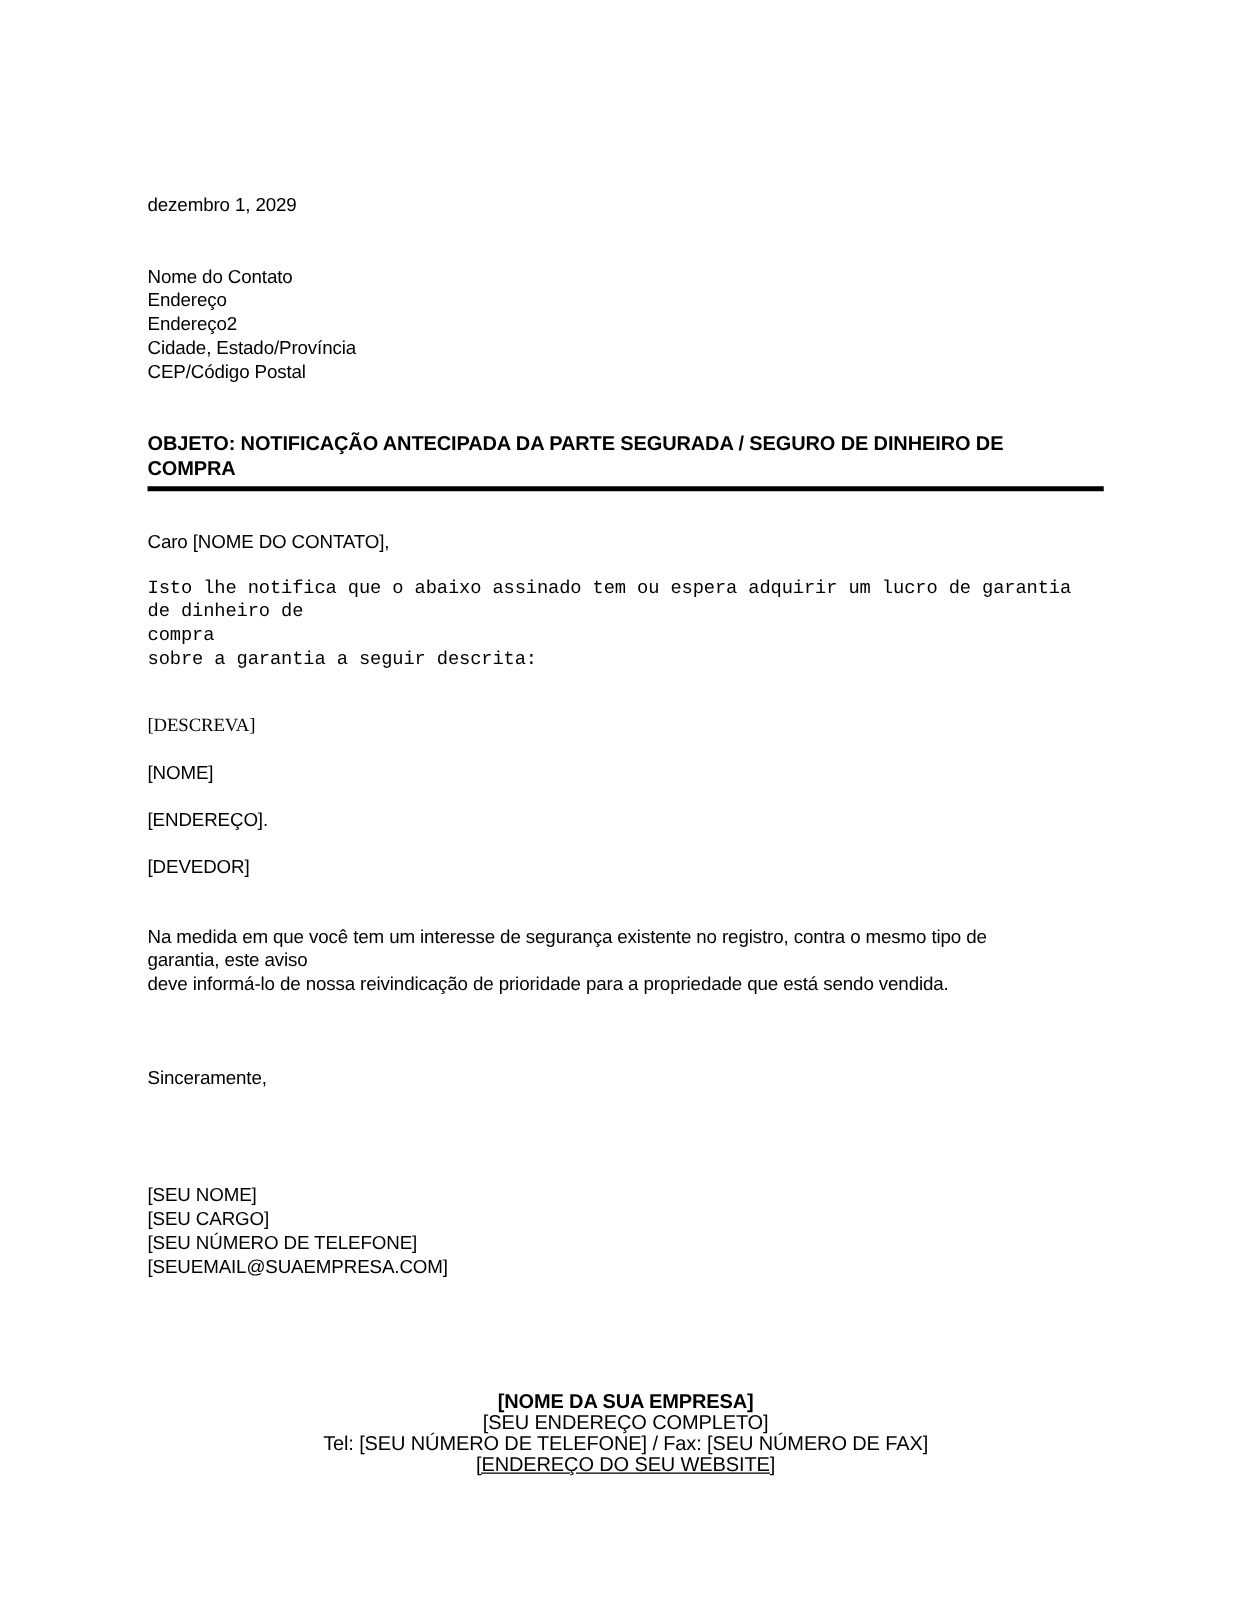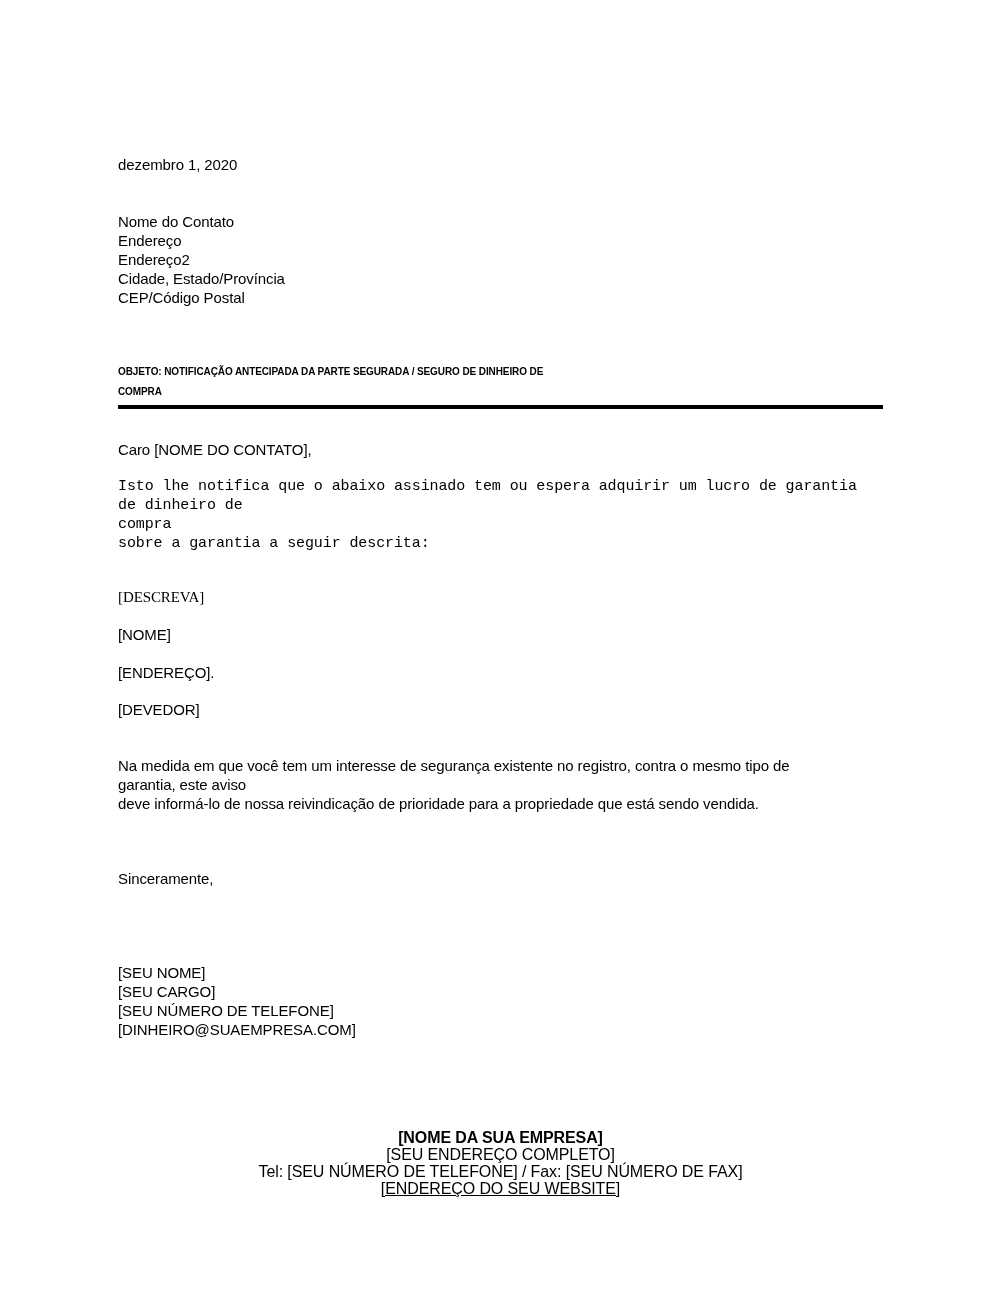--- a/index.html
+++ b/index.html
@@ -25,23 +25,23 @@
   .multiline {
     white-space: pre-line;
   }
   .date-line {
     margin: 0;
   }
   .recipient-block {
     margin-top: 38px;
   }
   .subject-line {
-    margin-top: 55px;
+    margin-top: 39px;
     font-weight: bold;
-    font-size: 10px;
+    font-size: 16px;
     line-height: 20px;
   }
   .subject-rule {
     margin-top: 3px;
     height: 4px;
     background: #000000;
     width: 100%;
   }
   .greeting {
     margin-top: 31px;
@@ -92,21 +92,21 @@
     text-decoration: underline;
     cursor: pointer;
   }
 </style>
 </head>
 <body>
 
 <div class="page">
   <div class="content">
 
-    <div class="date-line">dezembro 1, 2020</div>
+    <div class="date-line">dezembro 1, 2029</div>
 
     <div class="recipient-block multiline">Nome do Contato
 Endereço
 Endereço2
 Cidade, Estado/Província
 CEP/Código Postal</div>
 
     <div class="subject-line multiline">OBJETO: NOTIFICAÇÃO ANTECIPADA DA PARTE SEGURADA / SEGURO DE DINHEIRO DE
 COMPRA</div>
 
@@ -129,21 +129,21 @@
 
     <div class="paragraph-2 multiline">Na medida em que você tem um interesse de segurança existente no registro, contra o mesmo tipo de
 garantia, este aviso
 deve informá-lo de nossa reivindicação de prioridade para a propriedade que está sendo vendida.</div>
 
     <div class="closing">Sinceramente,</div>
 
     <div class="signature-block multiline">[SEU NOME]
 [SEU CARGO]
 [SEU NÚMERO DE TELEFONE]
-[DINHEIRO@SUAEMPRESA.COM]</div>
+[SEUEMAIL@SUAEMPRESA.COM]</div>
 
     <div class="letter-footer">
       <div class="footer-company">[NOME DA SUA EMPRESA]</div>
       <div class="footer-address">[SEU ENDEREÇO COMPLETO]</div>
       <div class="footer-telfax">Tel: [SEU NÚMERO DE TELEFONE] / Fax: [SEU NÚMERO DE FAX]</div>
       <div class="footer-website">[ENDEREÇO DO SEU WEBSITE]</div>
     </div>
 
   </div>
 </div>

